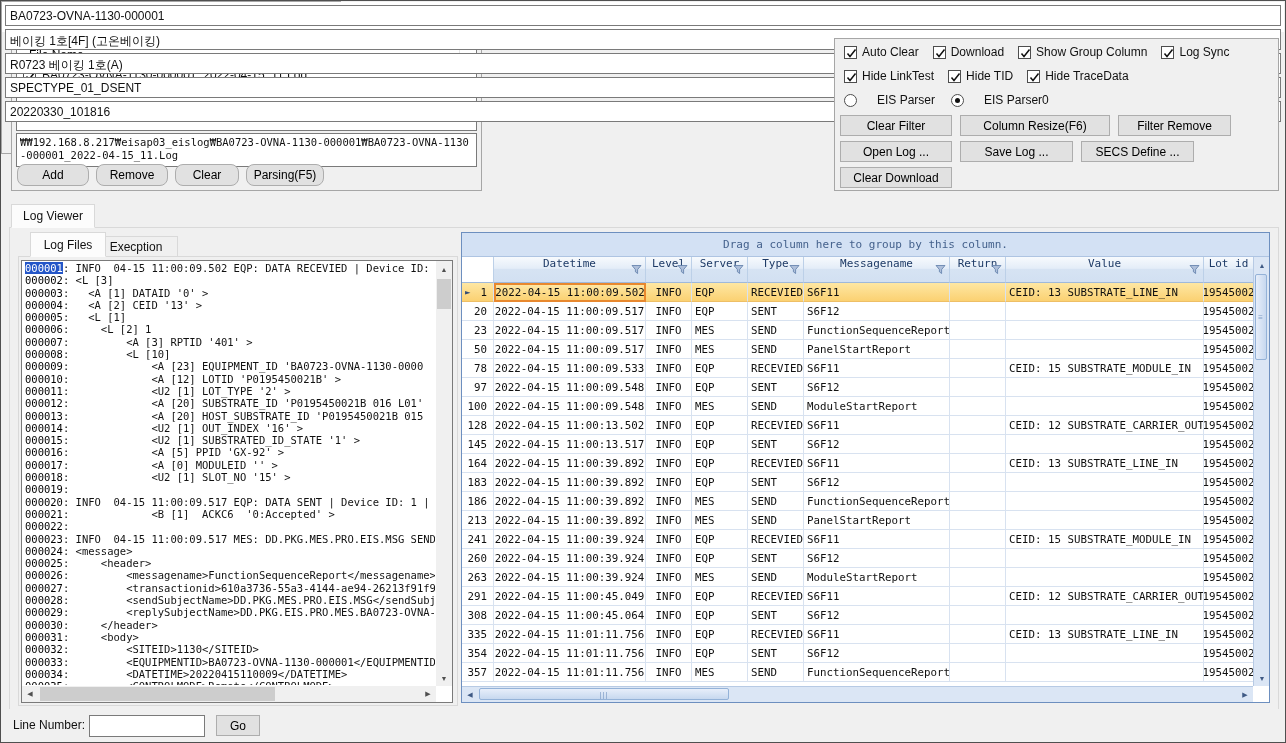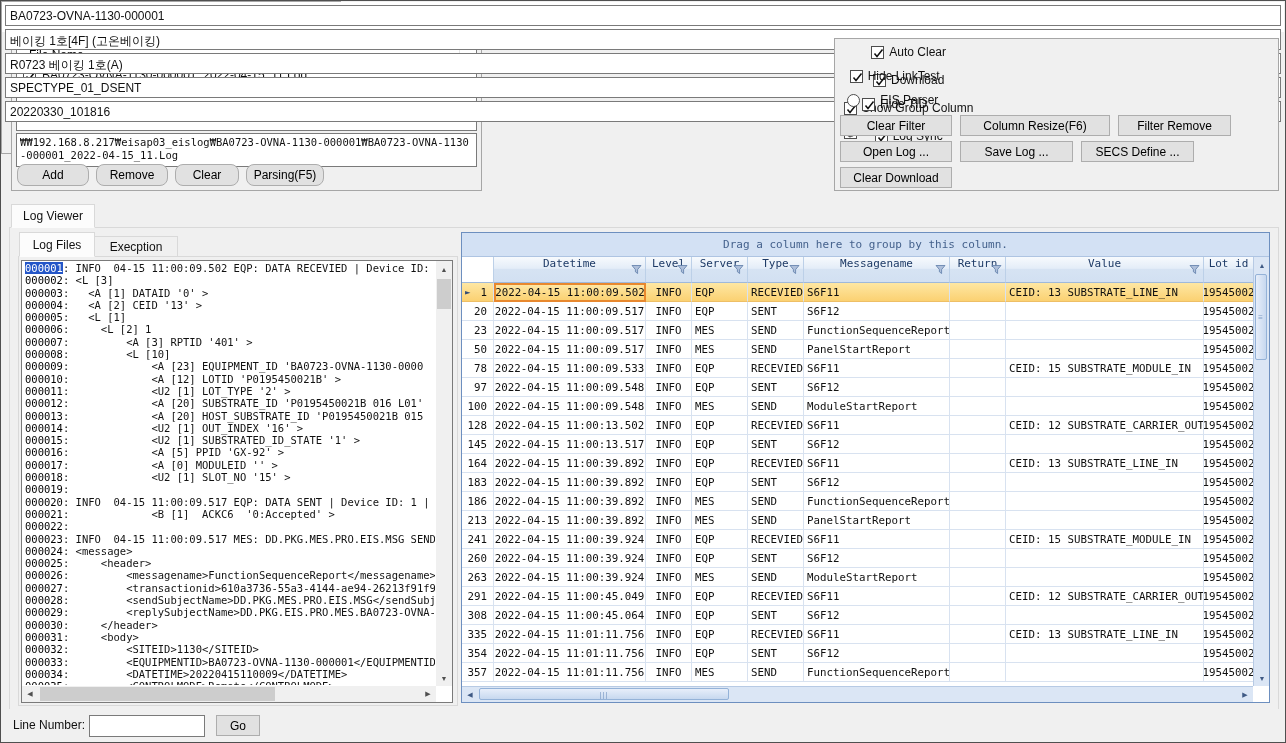--- a/index.html
+++ b/index.html
@@ -37,33 +37,33 @@
   .file-btns { position:absolute; left:5px; bottom:4px; display:flex; gap:7px; }
   .file-btns .btn { height:22px;border-radius:8px; }
 
   
   .equip-panel { left:487px; top:37px; width:340px; height:153px; background:#f0f0f0; border:1px solid #a6a6a6; }
   .equip-panel .fld { position:absolute; left:4px; right:4px; height:21px; font-size:12px; padding:3px 4px 0 4px; white-space:nowrap; overflow:hidden; }
   .equip-btn { position:absolute; left:4px; right:4px; bottom:4px; height:23px; border:2px solid #0f6cc4; background:#e1e1e1; display:flex; align-items:center; justify-content:center; }
 
   
   .options-panel { left:833px; top:37px; width:445px; height:153px; }
-  .opt-row { position:absolute; left:9px; display:flex; align-items:center;flex-direction:column; }
+  .opt-row { position:absolute; left:9px; display:flex; align-items:center; }
   .opt-btn-row { position:absolute; display:flex; gap:8px; }
   .opt-btn-row .btn { height:21px; }
 
   
   .main-tabs { position:absolute; left:8px; top:203px; width:1270px; height:507px; }
   .tab { position:absolute; border:1px solid #d9d9d9; display:flex; align-items:center; justify-content:center; background:#f0f0f0; }
   .tab.sel { background:#fcfcfc; border-bottom:1px solid #fcfcfc; z-index:3; }
   .main-tab { left:2px; top:0; width:84px; height:24px; }
   .main-page { position:absolute; left:0; top:23px; right:0; bottom:0; border:1px solid #d9d9d9; background:#f0f0f0; }
 
   .inner-tabs { position:absolute; left:8px; top:4px; width:440px; height:474px; }
-  .inner-tab-a { left:1px; top:0; width:76px; height:25px; }
+  .inner-tab-a { left:12px; top:0; width:76px; height:25px; }
   .inner-tab-b { left:76px; top:4px; width:84px; height:21px; background:#f0f0f0; }
   .inner-page { position:absolute; left:0; top:24px; right:0; bottom:0; border:1px solid #d9d9d9; background:#f0f0f0; }
 
   
   .editor { position:absolute; left:2px; top:3px; width:432px; height:443px; background:#fff; border:1px solid #7a7a7a; overflow:hidden; }
   .ed-lines { position:absolute; left:3px; top:1px; right:17px; bottom:17px; overflow:hidden; font-family:"DejaVu Sans Mono", monospace; font-size:10.5px; line-height:12.3px; white-space:pre; }
   .ed-line .num { color:#000; }
   .ed-line .num.sel { background:#2456c8; color:#fff; }
   .ed-vscroll { position:absolute; right:0; top:0; width:16px; bottom:16px; background:#f0f0f0; }
   .ed-hscroll { position:absolute; left:0; bottom:0; right:16px; height:16px; background:#f0f0f0; }

